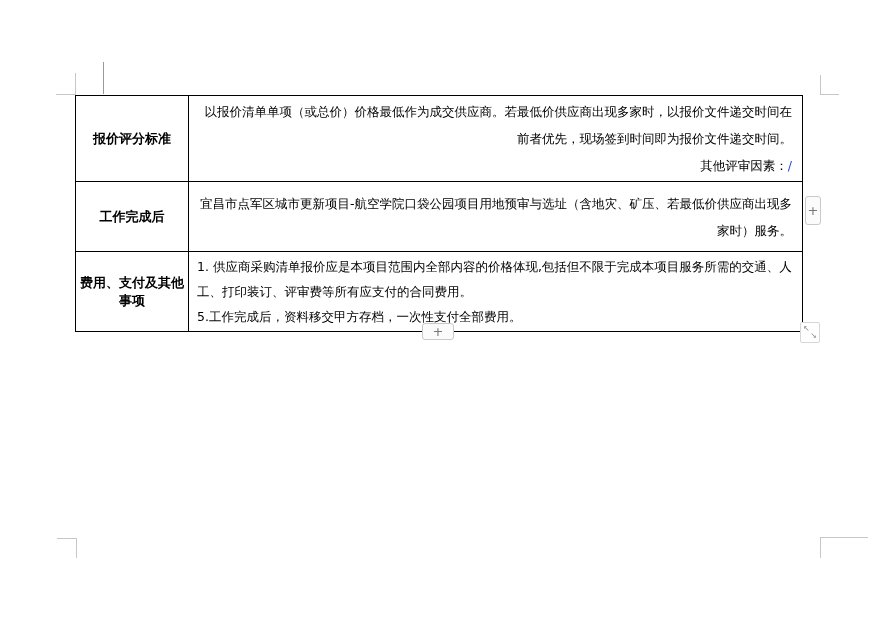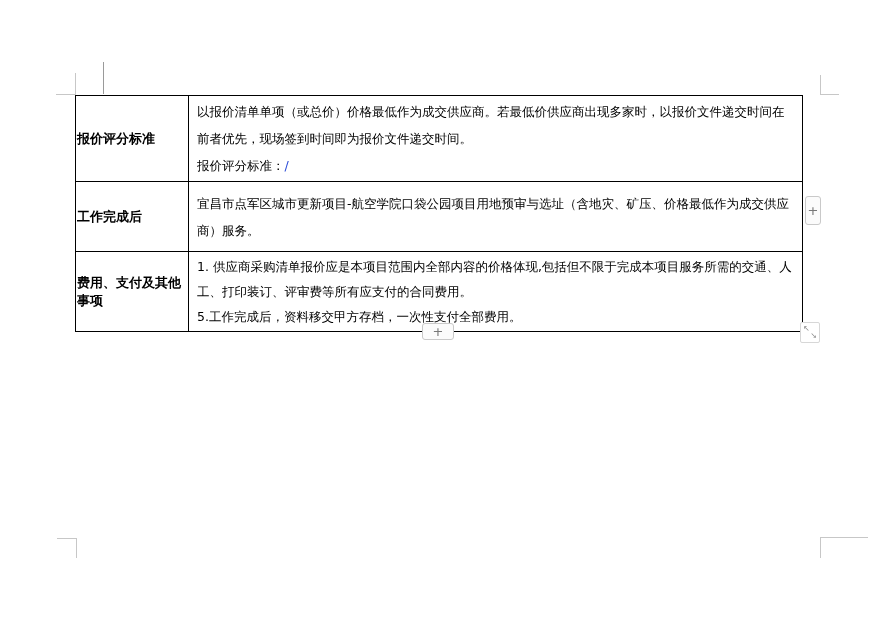--- a/index.html
+++ b/index.html
@@ -10,24 +10,24 @@
   .crop.h{height:1px;}
   .crop.v{width:1px;}
   
   .caret{position:absolute;left:103px;top:62px;width:1px;height:32px;background:#9a9a9a;}
   
   table.doc-table{position:absolute;left:75px;top:95px;width:727px;table-layout:fixed;
         border-collapse:collapse;}
   table.doc-table td{border:1.5px solid #000;vertical-align:middle;overflow:hidden;}
   col.c1{width:113px;} col.c2{width:614px;}
   tr.r1{height:80px;} tr.r2{height:70px;} tr.r3{height:73px;}
-  td.label-cell{text-align:left;font-weight:bold;font-size:13px;line-height:18px;padding:0 1px;}
+  td.label-cell{text-align:center;font-weight:bold;font-size:13px;line-height:18px;padding:0 1px;}
   td.content-cell{font-size:12.5px;padding:2px 10px 2px 8px;}
   td.content-cell p{margin:0;}
-  .lh27 p{line-height:27px;} .lh25 p{line-height:25px;}
+  .lh27 p{line-height:27px;text-align:right;} .lh25 p{line-height:25px;}
   .slash{color:#2a4bd7;}
   
   .add-col-btn,.add-row-btn{position:absolute;display:flex;align-items:center;justify-content:center;
         border:1px solid #c9c9c9;border-radius:3px;background:#fbfbfb;color:#777;
         font-size:13px;line-height:1;cursor:pointer;box-sizing:border-box;}
   .add-col-btn{left:805px;top:196px;width:16px;height:29px;}
   .add-row-btn{left:422px;top:323px;width:32px;height:17px;}
   .resize-handle{position:absolute;left:800px;top:322px;width:20px;height:21px;
         border:1px solid #d7d7d7;border-radius:2px;background:#ffffff;box-sizing:border-box;}
   .resize-handle span{position:absolute;font-size:8px;color:#8a8a8a;line-height:8px;}
@@ -55,29 +55,29 @@
         <col class="c1">
         <col class="c2">
       </colgroup>
     <tbody>
       <tr class="r1">
         <td class="label-cell">
           <span>报价评分标准</span>
         </td>
         <td class="content-cell lh27">
           <p>以报价清单单项（或总价）价格最低作为成交供应商。若最低价供应商出现多家时，以报价文件递交时间在前者优先，现场签到时间即为报价文件递交时间。</p>
-          <p><span>报价评分标准：</span><span class="slash">/</span></p>
+          <p><span>其他评审因素：</span><span class="slash">/</span></p>
         </td>
       </tr>
       <tr class="r2">
         <td class="label-cell">
           <span>工作完成后</span>
         </td>
         <td class="content-cell lh27">
-          <p>宜昌市点军区城市更新项目-航空学院口袋公园项目用地预审与选址（含地灾、矿压、价格最低作为成交供应商）服务。</p>
+          <p>宜昌市点军区城市更新项目-航空学院口袋公园项目用地预审与选址（含地灾、矿压、若最低价供应商出现多家时）服务。</p>
         </td>
       </tr>
       <tr class="r3">
         <td class="label-cell">
           <span>费用、支付及其他事项</span>
         </td>
         <td class="content-cell lh25">
           <p>1. 供应商采购清单报价应是本项目范围内全部内容的价格体现,包括但不限于完成本项目服务所需的交通、人工、打印装订、评审费等所有应支付的合同费用。</p>
           <p>5.工作完成后，资料移交甲方存档，一次性支付全部费用。</p>
         </td>

